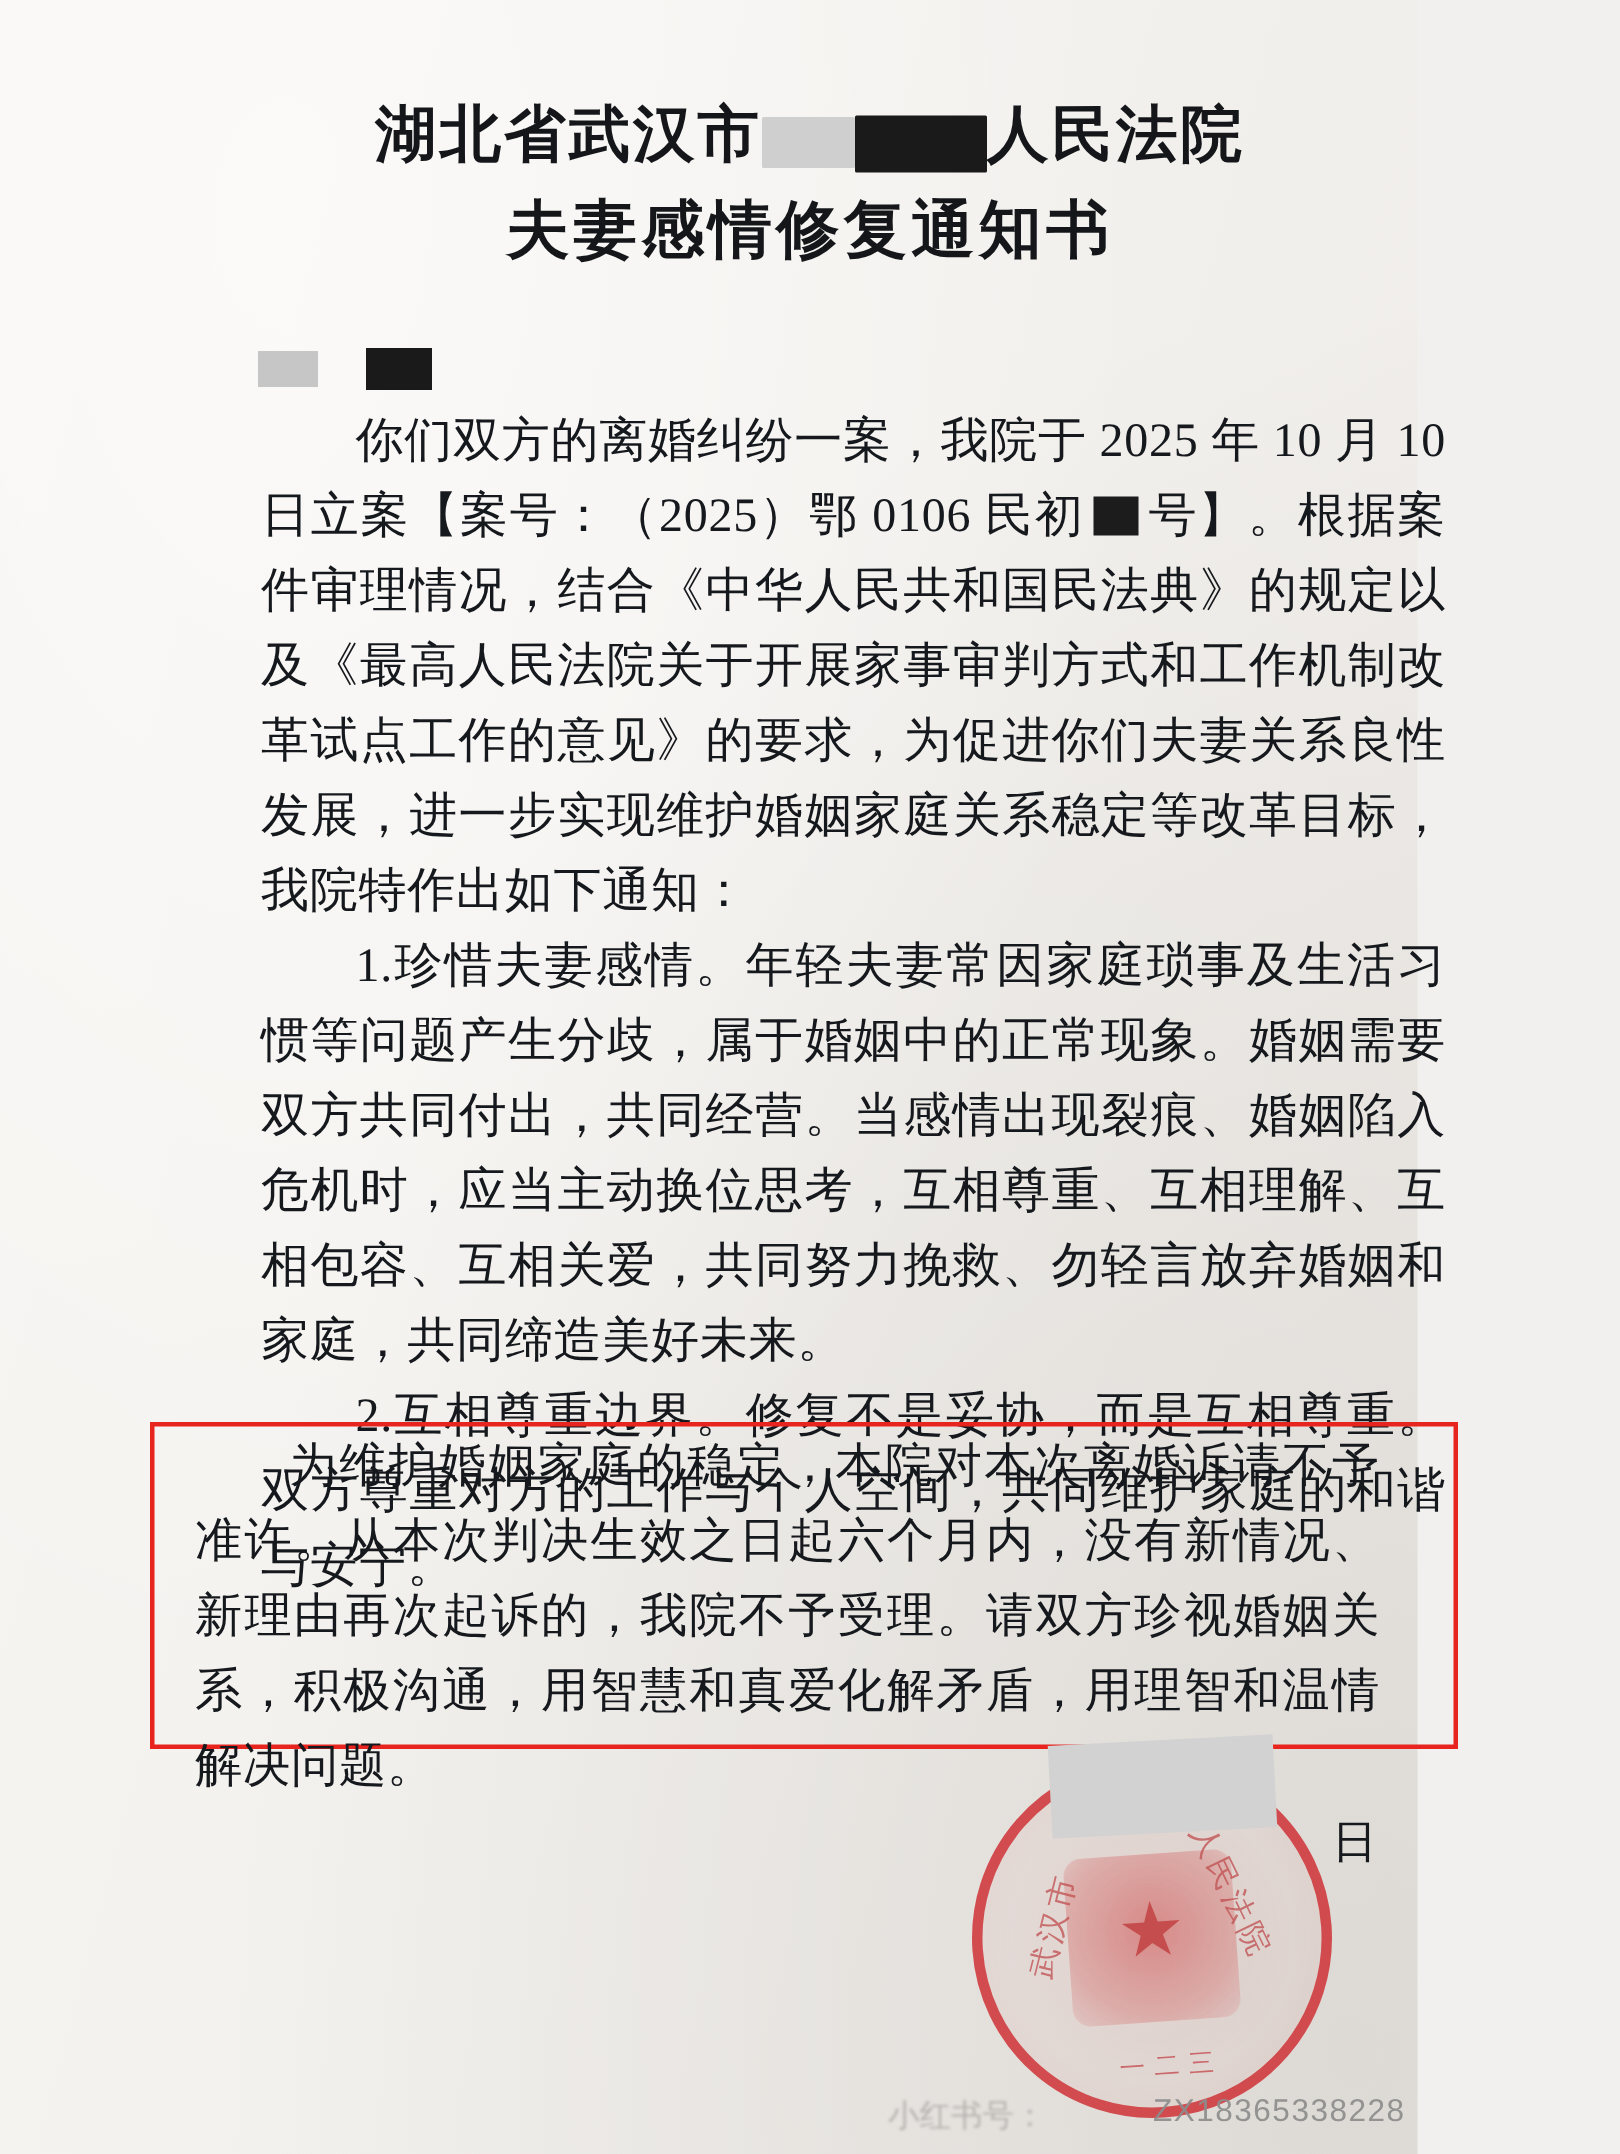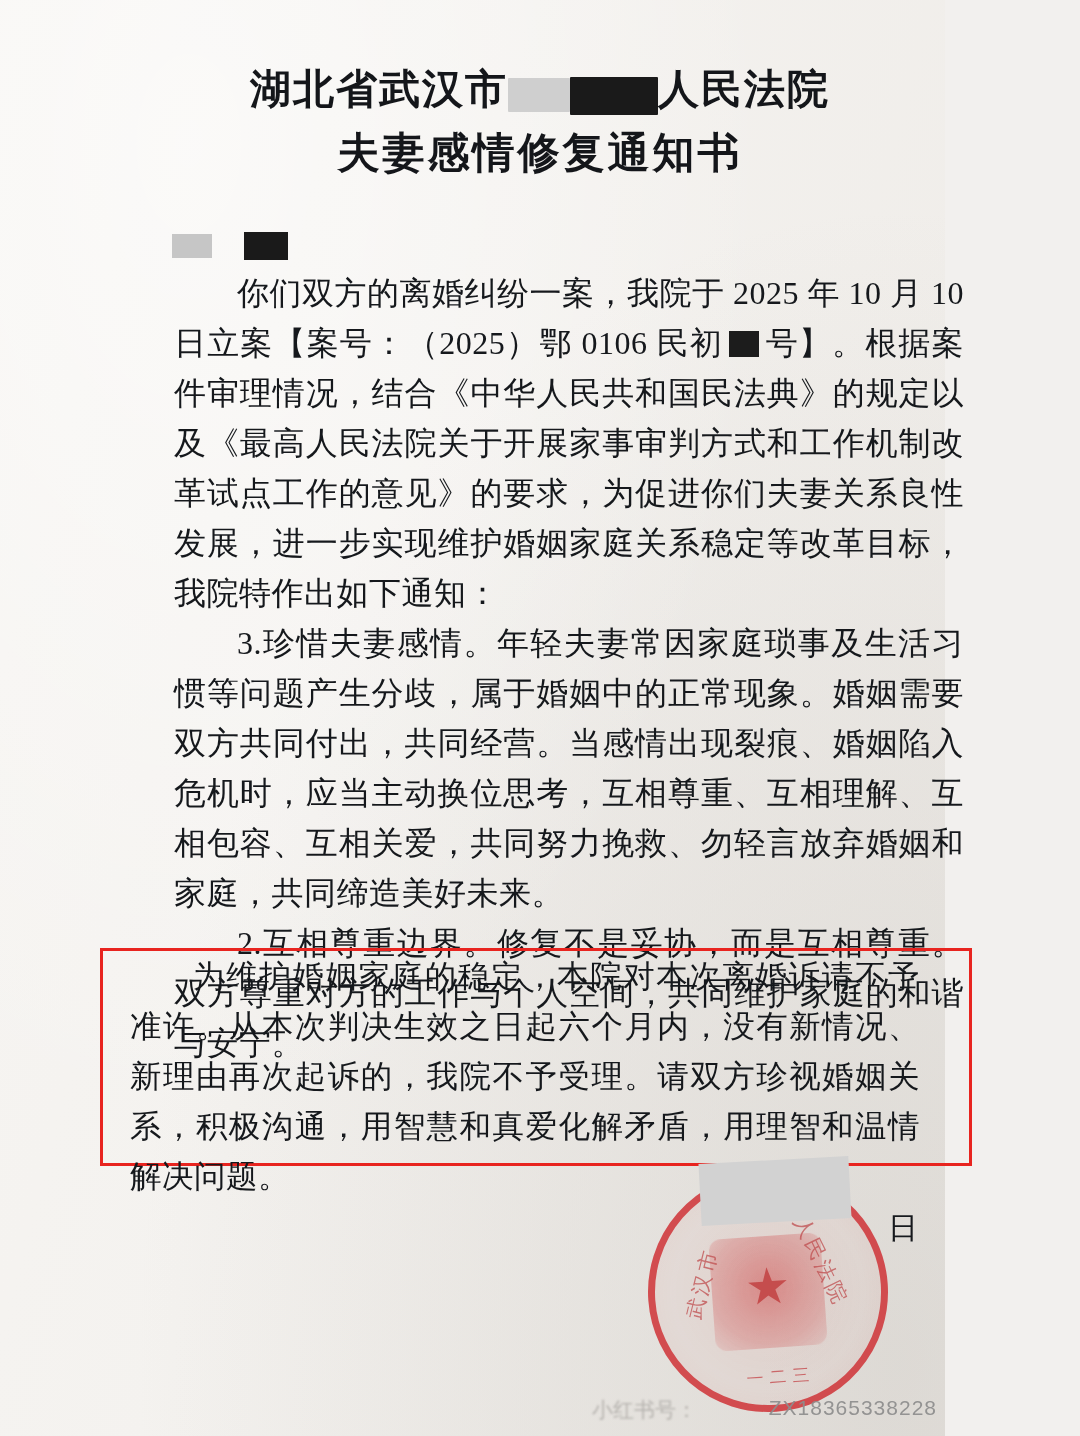--- a/index.html
+++ b/index.html
@@ -266,21 +266,21 @@
     <div class="title-line2">夫妻感情修复通知书</div>
   </div>
 
   <div class="addressee">
     <span class="redact-name-a"></span>
     <span class="redact-name-b"></span>
   </div>
 
   <div class="body-text">
     <p><span>你们双方的离婚纠纷一案，我院于 2025 年 10 月 10 日立案【案号：（2025）鄂 0106 民初</span><span class="inline-redact-case"></span><span>号】。根据案件审理情况，结合《中华人民共和国民法典》的规定以及《最高人民法院关于开展家事审判方式和工作机制改革试点工作的意见》的要求，为促进你们夫妻关系良性发展，进一步实现维护婚姻家庭关系稳定等改革目标，我院特作出如下通知：</span></p>
-    <p class="cont">3.珍惜夫妻感情。年轻夫妻常因家庭琐事及生活习惯等问题产生分歧，属于婚姻中的正常现象。婚姻需要双方共同付出，共同经营。当感情出现裂痕、婚姻陷入危机时，应当主动换位思考，互相尊重、互相理解、互相包容、互相关爱，共同努力挽救、勿轻言放弃婚姻和家庭，共同缔造美好未来。</p>
+    <p class="cont">1.珍惜夫妻感情。年轻夫妻常因家庭琐事及生活习惯等问题产生分歧，属于婚姻中的正常现象。婚姻需要双方共同付出，共同经营。当感情出现裂痕、婚姻陷入危机时，应当主动换位思考，互相尊重、互相理解、互相包容、互相关爱，共同努力挽救、勿轻言放弃婚姻和家庭，共同缔造美好未来。</p>
     <p class="cont">2.互相尊重边界。修复不是妥协，而是互相尊重。双方尊重对方的工作与个人空间，共同维护家庭的和谐与安宁。</p>
   </div>
 
   <div class="highlight-box"></div>
   <div class="highlight-text">
     <p>为维护婚姻家庭的稳定，本院对本次离婚诉请不予准许。从本次判决生效之日起六个月内，没有新情况、新理由再次起诉的，我院不予受理。请双方珍视婚姻关系，积极沟通，用智慧和真爱化解矛盾，用理智和温情解决问题。</p>
   </div>
 
   <div class="seal-wrap">
     <div class="seal">

